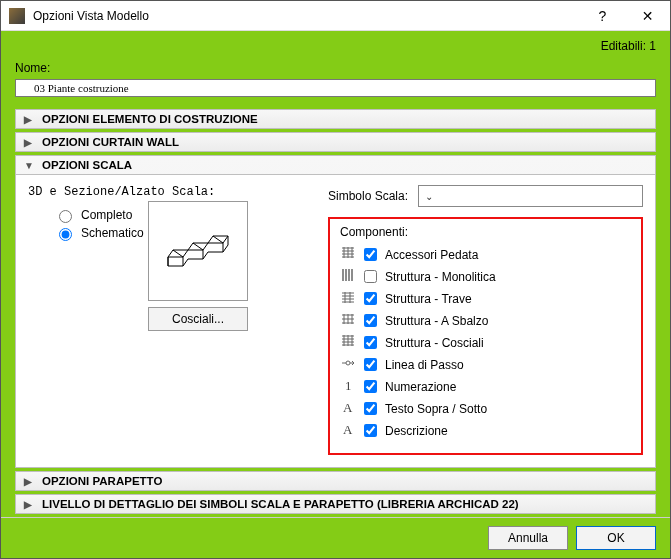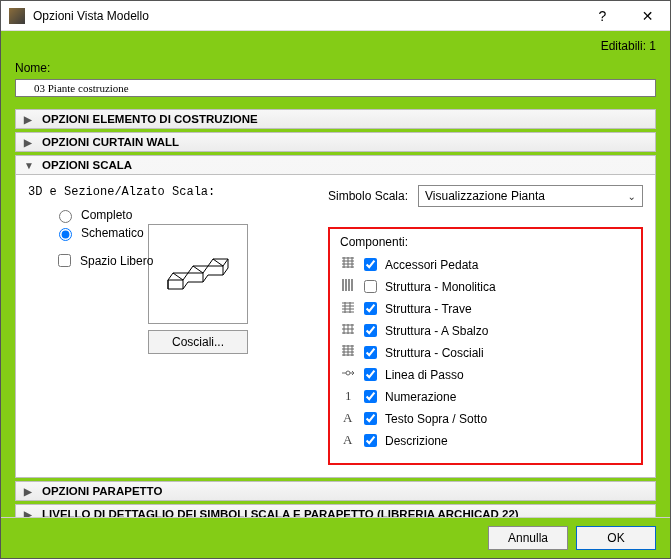--- a/index.html
+++ b/index.html
@@ -109,21 +109,21 @@
     width: 100px;
     height: 24px;
     border: 1px solid #999;
     background: #f3f3f3;
     cursor: pointer;
     font-family: inherit;
     font-size: 12px;
   }
   .symbol-row {
     display: flex; align-items: center;
-    gap: 10px; margin-bottom: 20px;
+    gap: 10px; margin-bottom: 10px;
   }
   .combo {
     flex: 1;
     height: 22px;
     border: 1px solid #888;
     background: #fff;
     display: flex; align-items: center;
     padding: 0 6px;
     justify-content: space-between;
     cursor: pointer;
@@ -200,43 +200,38 @@
             <div class="subhead">3D e Sezione/Alzato Scala:</div>
             <div class="radio-row">
               <input type="radio" name="scalamode" style="">
               <span>Completo</span>
             </div>
             <div class="radio-row">
               <input type="radio" name="scalamode" checked="" style="">
               <span>Schematico</span>
             </div>
             <div class="spacer-small"></div>
-            <div class="check-row">
-              <input type="checkbox" style="">
-              <span>Spazio Libero</span>
-            </div>
             <div class="preview-box">
               <svg width="70" height="50" viewBox="0 0 70 50">
                 <g fill="none" stroke="#000" stroke-width="1">
                   <path d="M5 40 L20 40 L25 33 L40 33 L45 26 L60 26 L65 19 L65 10 L50 10 L45 17 L30 17 L25 24 L10 24 L5 31 Z"></path>
                   <path d="M20 40 L20 31 L10 24"></path>
                   <path d="M40 33 L40 24 L30 17"></path>
                   <path d="M60 26 L60 17 L50 10"></path>
                   <path d="M5 40 L5 31 L20 31 L25 24 L40 24 L45 17 L60 17 L65 10"></path>
                 </g>
               </svg>
             </div>
             <button class="attrib-btn">Cosciali...</button>
           </div>
 
           <div class="right-col">
             <div class="symbol-row">
               <span>Simbolo Scala:</span>
               <div class="combo">
-                <span>Visualizzazione Pianta</span>
                 <span class="chev">⌄</span>
               </div>
             </div>
             <div class="components-box">
               <div class="components-title">Componenti:</div>
               <div id="comp-list">
                   <div class="comp-row">
                     <span><svg width="16" height="16">
                         <g stroke="#666" stroke-width="1">
                           <line x1="2" y1="3" x2="14" y2="3"></line>

